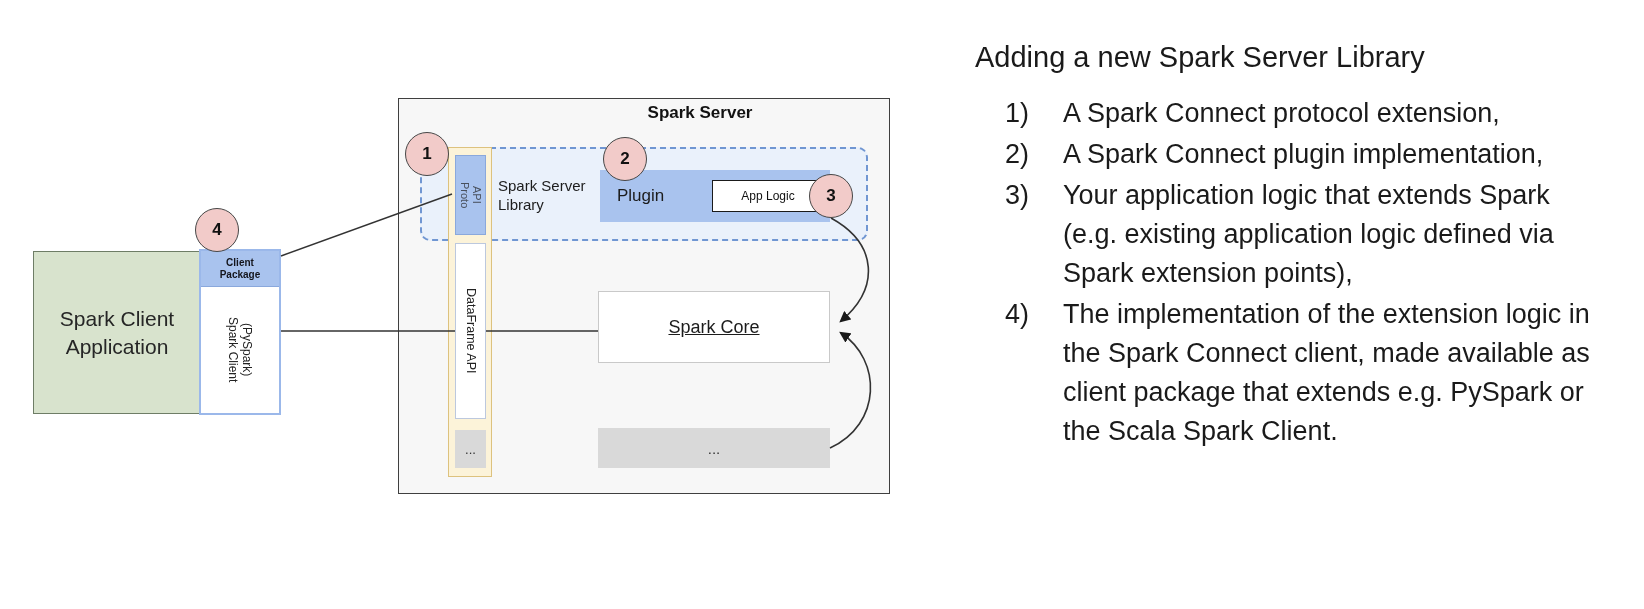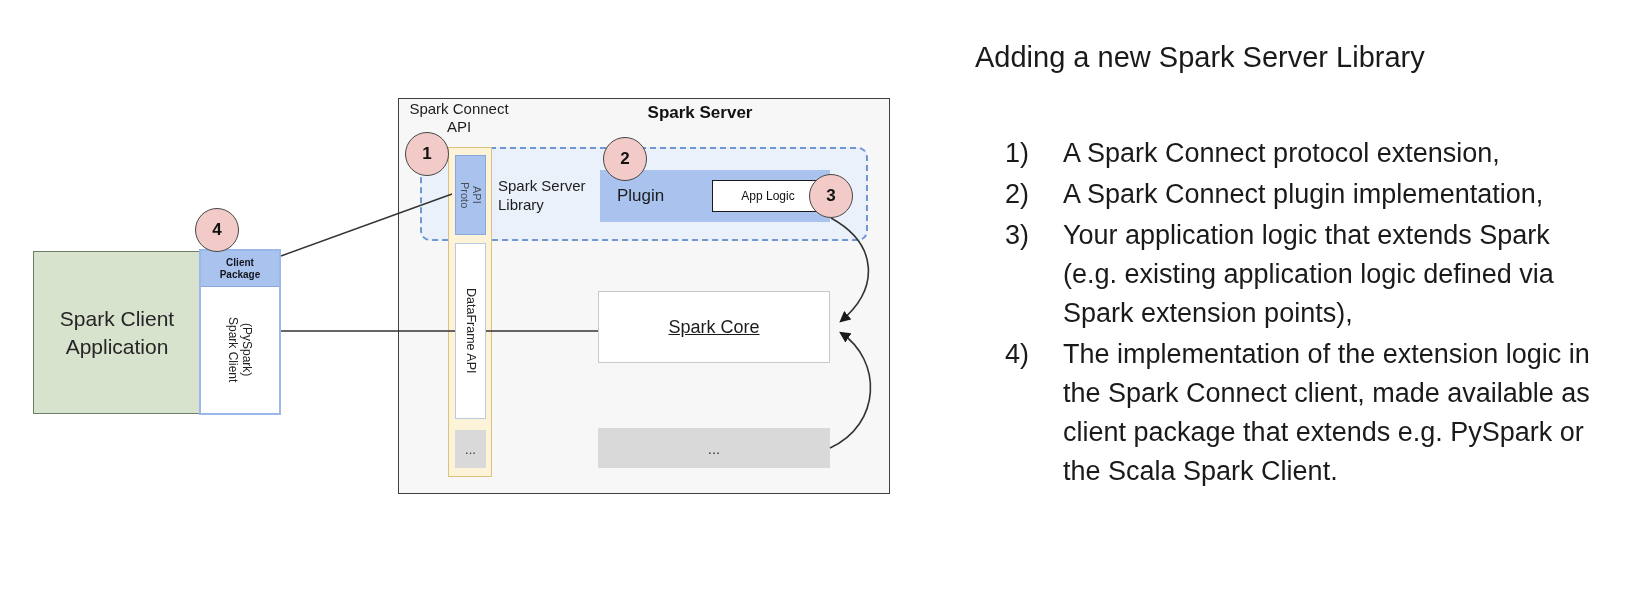--- a/index.html
+++ b/index.html
@@ -109,36 +109,35 @@
   }
   .badge-1 { left:405px; top:132px; }
   .badge-2 { left:603px; top:137px; }
   .badge-3 { left:809px; top:174px; }
   .badge-4 { left:195px; top:208px; }
 
   .connectors { position:absolute; left:0; top:0; width:930px; height:580px; z-index:20; pointer-events:none; }
 
   
   .notes { position:absolute; left:975px; top:40px; width:648px; }
-  .notes-title { font-size:29px; line-height:34px; color:#1a1a1a; margin-bottom:60px; }
+  .notes-title { font-size:29px; line-height:34px; color:#1a1a1a; margin-bottom:20px; }
   .notes-list { padding-left:30px; }
   .notes-item { display:flex; font-size:27px; line-height:39px; color:#1a1a1a; margin-bottom:2px; }
   .notes-item .num { width:58px; flex:none; }
   .notes-item .txt { width:530px; flex:none; }
 </style>
 </head>
 <body>
 
 <div class="canvas">
 
   <div class="diagram">
 
     <div class="server-box"></div>
 
-    <div class="connect-api-label">Spark Connect API</div>
 
     <div class="server-title">Spark Server</div>
 
     <div class="dashed-rect"></div>
 
     <div class="api-column"></div>
 
     <div class="proto-api">
       <span class="vtext">Proto
 API</span>

